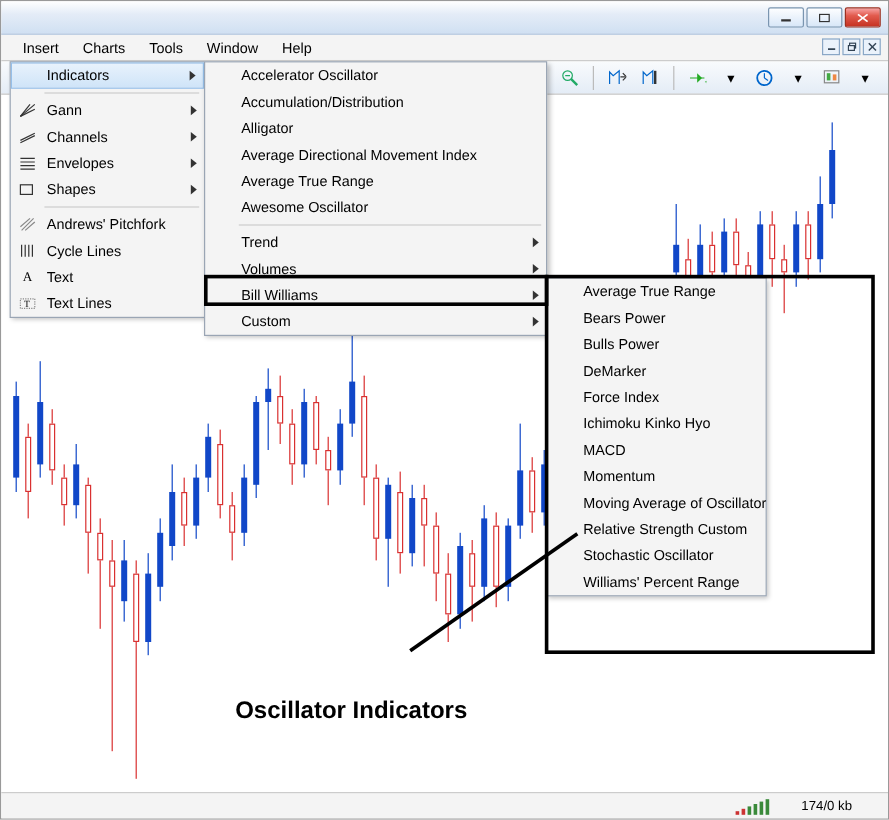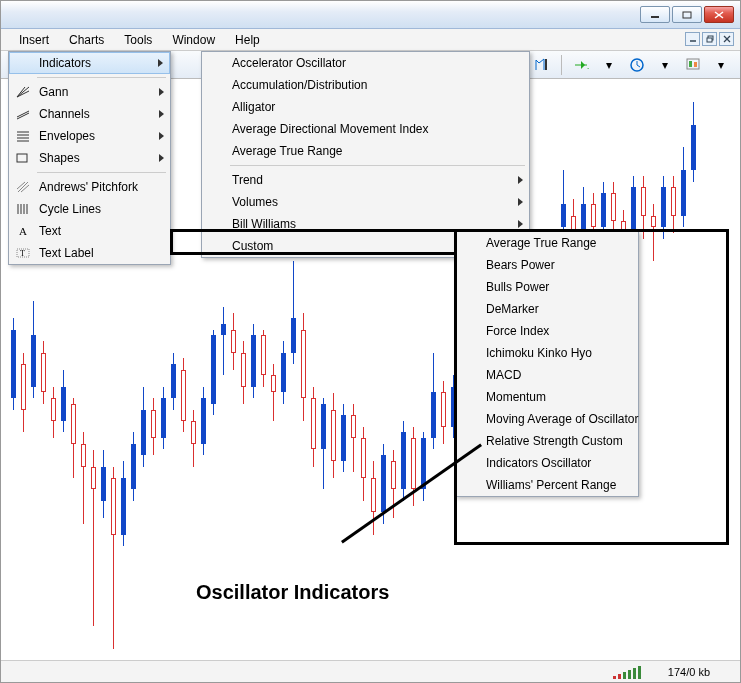--- a/index.html
+++ b/index.html
@@ -161,22 +161,21 @@
     border-left: 5px solid #333;
   }
   #menu-insert {
     left: 7px;
     top: 50px;
     width: 163px;
   }
   #menu-indicators {
     left: 169px;
     top: 50px;
-    width: 329px;
-    margin-left: 31px;
+    width: 286px;
   }
   #menu-oscillators {
     left: 454px;
     top: 230px;
     width: 184px;
   }
   
   .annot-box1 {
     position: absolute;
     border: 3px solid #000;
@@ -650,40 +649,43 @@
       </span>
       <span>Text</span>
     </div>
     <div class="item">
       <span class="icon-slot">
         <svg width="16" height="12">
           <rect x="2" y="2" width="12" height="8" fill="none" stroke="#888" stroke-dasharray="1,1"></rect>
           <text x="5" y="9" font-size="8" font-family="serif">T</text>
         </svg>
       </span>
-      <span>Text Label</span>
+      <span>Text Lines</span>
     </div>
   </div>
 
 <div id="menu-indicators" class="submenu">
     <div class="item">
       <span>Accelerator Oscillator</span>
     </div>
     <div class="item">
       <span>Accumulation/Distribution</span>
     </div>
     <div class="item">
       <span>Alligator</span>
     </div>
     <div class="item">
       <span>Average Directional Movement Index</span>
     </div>
     <div class="item">
       <span>Average True Range</span>
     </div>
+    <div class="item">
+      <span>Awesome Oscillator</span>
+    </div>
     <div class="sep"></div>
     <div class="item">
       <span>Trend</span>
       <span class="arrow"></span>
     </div>
     <div class="item">
       <span>Volumes</span>
       <span class="arrow"></span>
     </div>
     <div class="item">
@@ -721,21 +723,21 @@
     <div class="item">
       <span>Momentum</span>
     </div>
     <div class="item">
       <span>Moving Average of Oscillator</span>
     </div>
     <div class="item">
       <span>Relative Strength Custom</span>
     </div>
     <div class="item">
-      <span>Indicators Oscillator</span>
+      <span>Stochastic Oscillator</span>
     </div>
     <div class="item">
       <span>Williams' Percent Range</span>
     </div>
   </div>
 
 <div class="annot-box1" style="left:169px; top:228px; width:287px; height:26px;"></div>
 <div class="annot-box1" style="left:453px; top:228px; width:275px; height:316px;"></div>
 <div class="annot-line" style="left:340px; top:540px; width:170px; height:3px; transform: rotate(-35deg);"></div>
 <div class="annot-label" style="left:195px; top:580px;">Oscillator Indicators</div>

